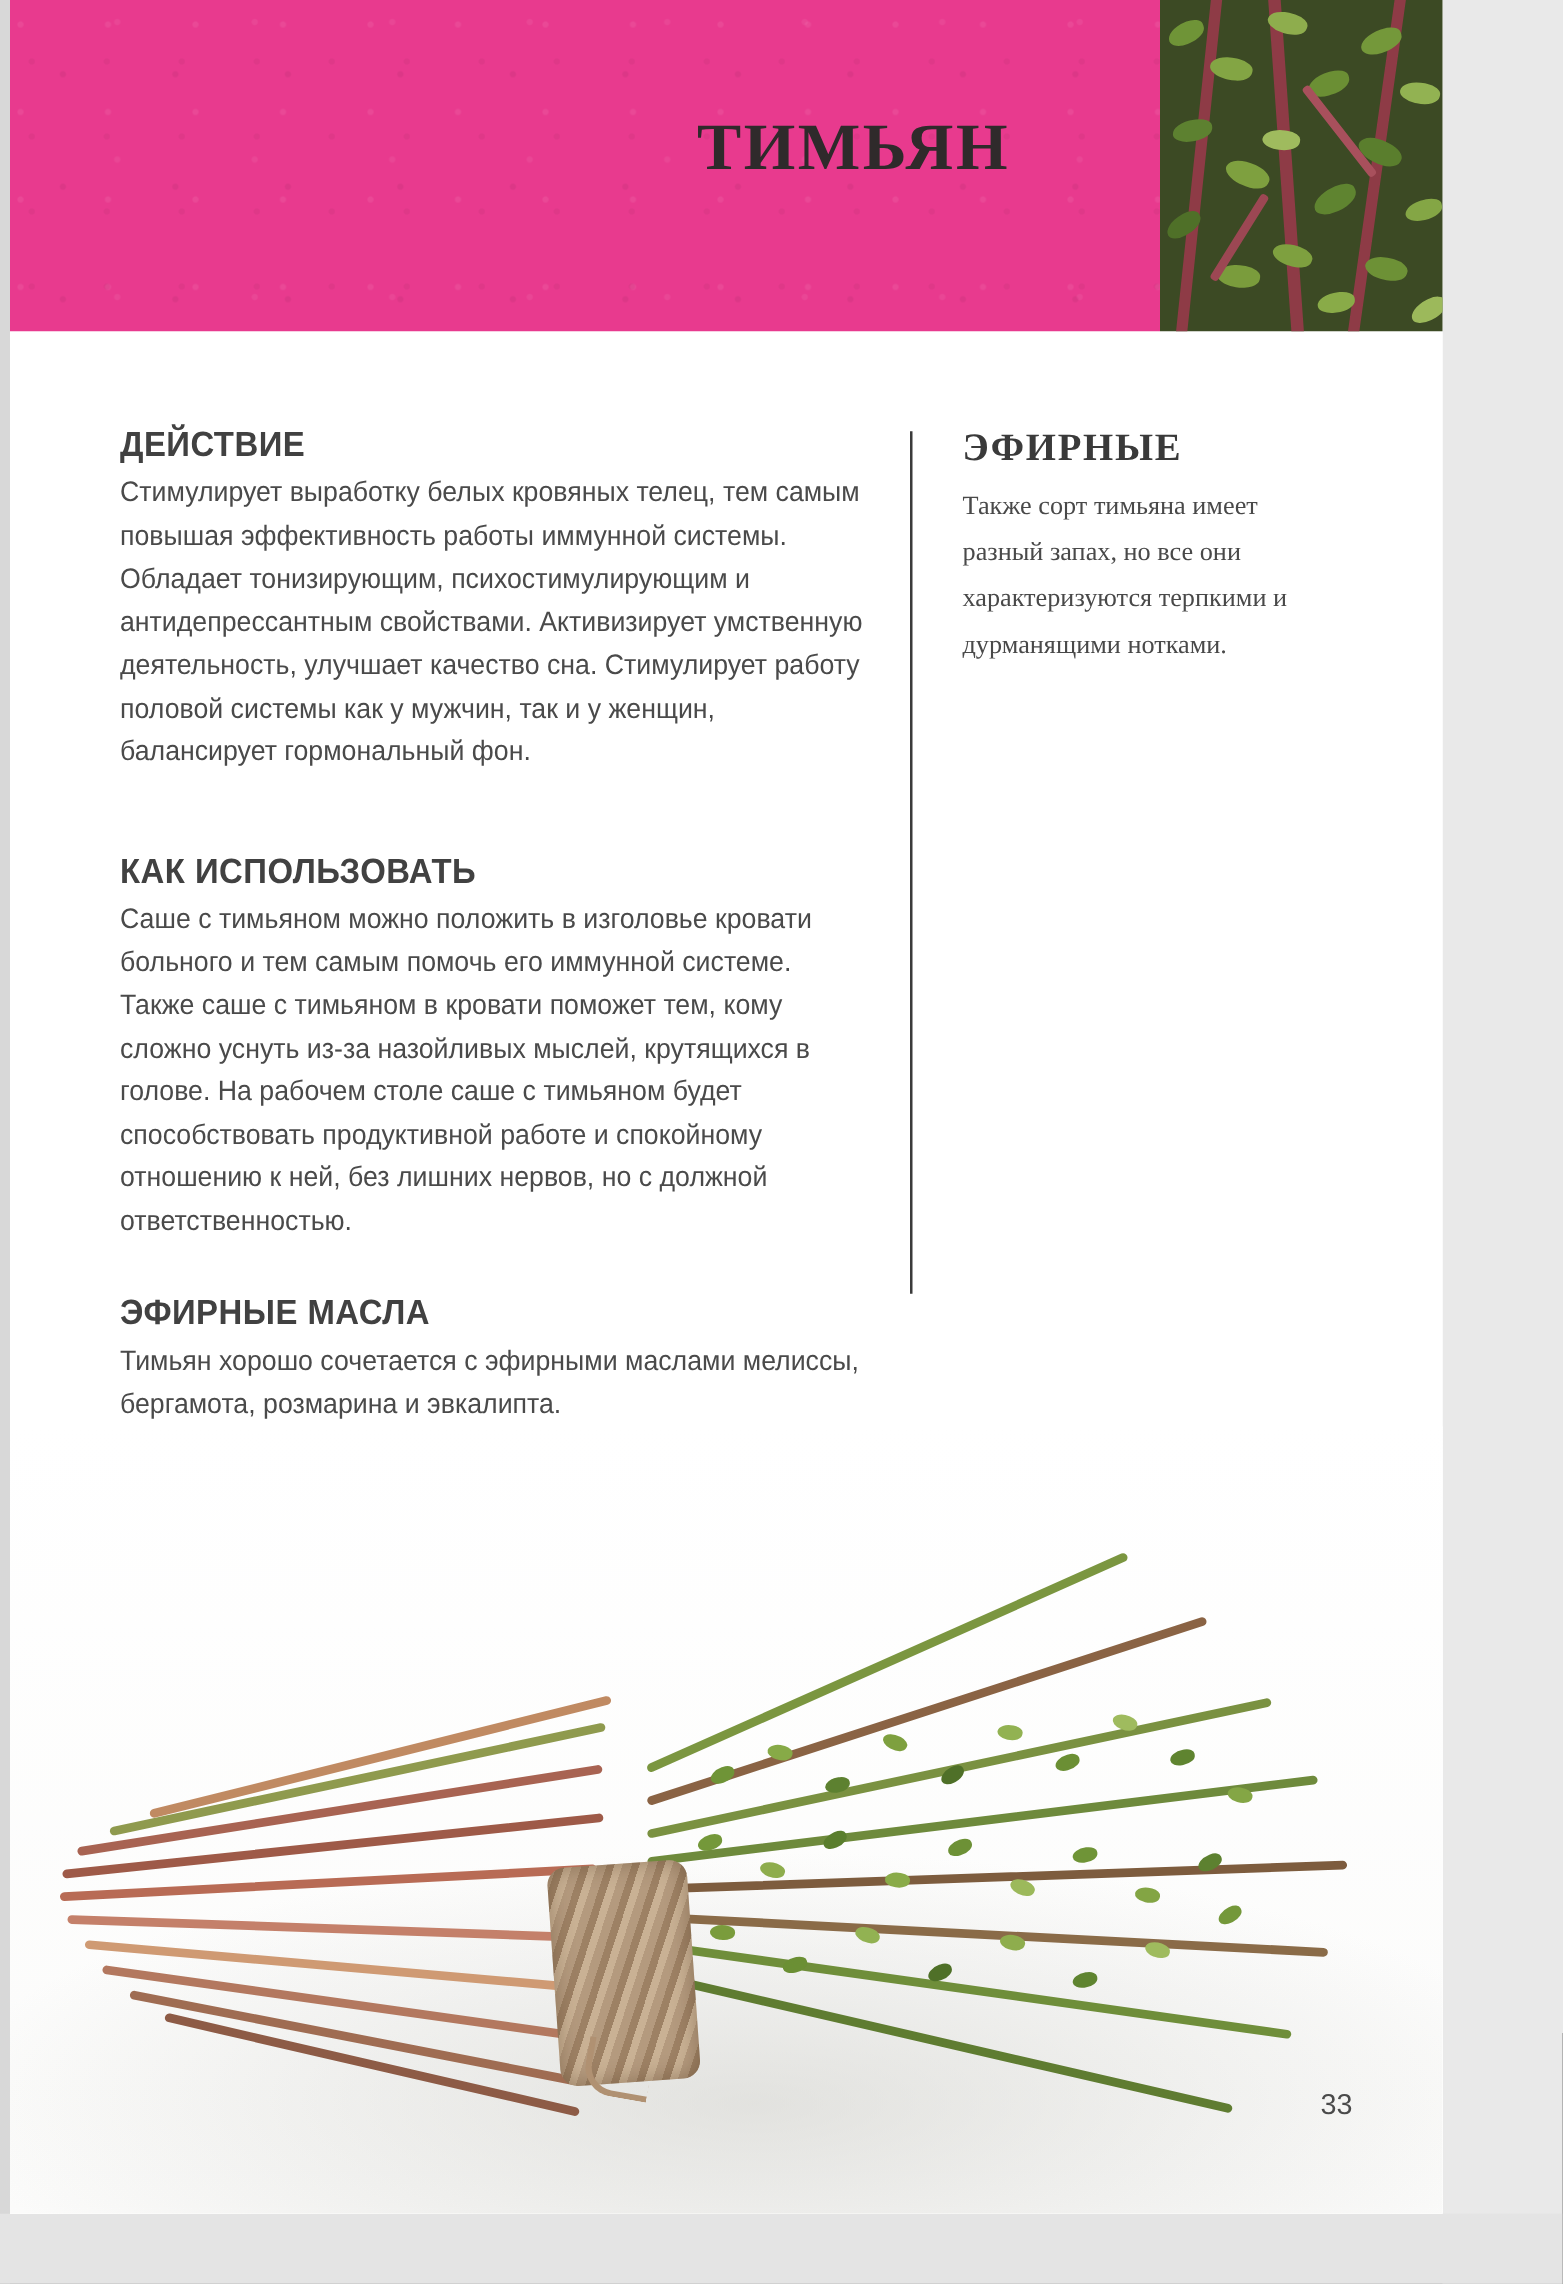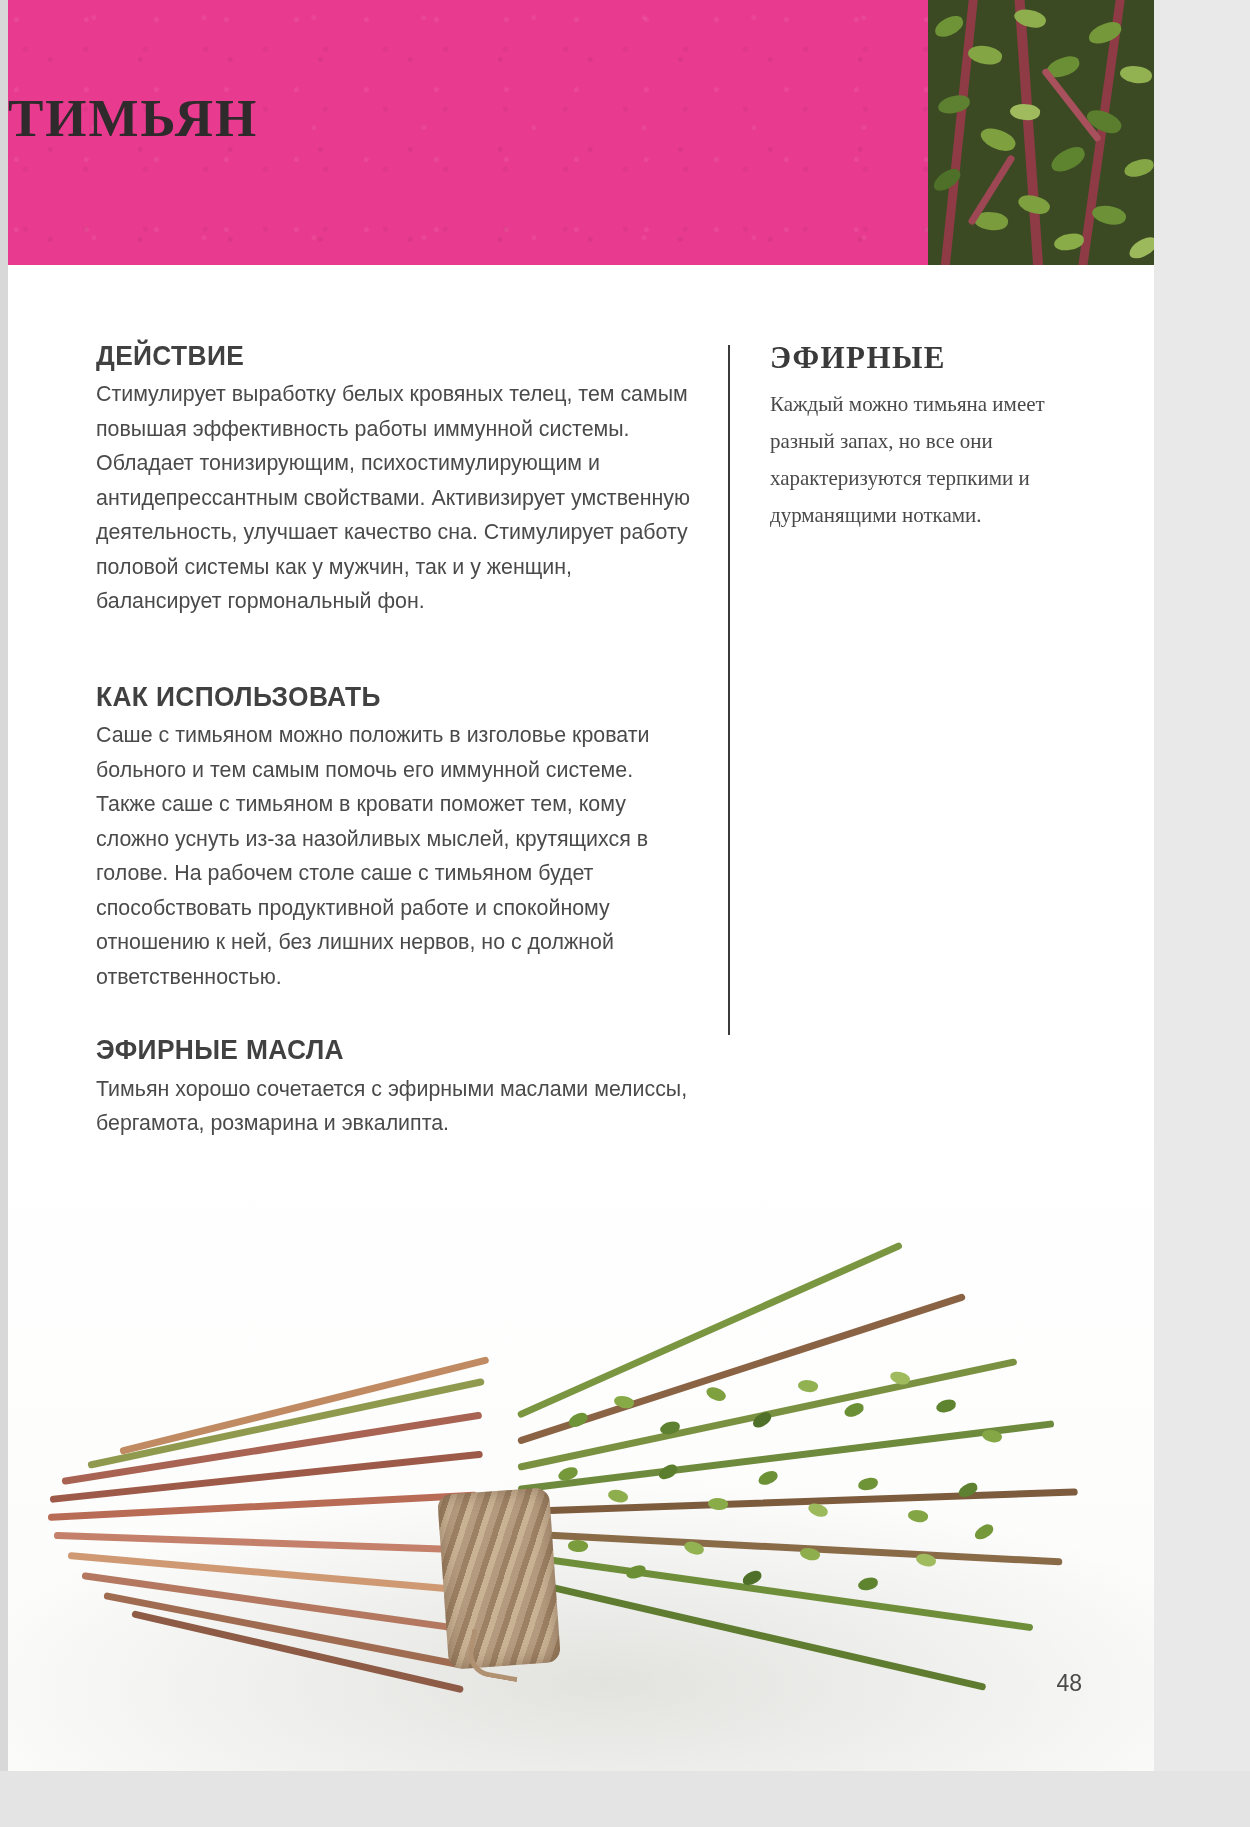--- a/index.html
+++ b/index.html
@@ -41,21 +41,21 @@
       radial-gradient(circle at 12% 28%, rgba(255,255,255,.07) 0 2px, transparent 3px),
       radial-gradient(circle at 47% 66%, rgba(0,0,0,.05) 0 2px, transparent 3px),
       radial-gradient(circle at 78% 16%, rgba(255,255,255,.06) 0 2px, transparent 3px),
       radial-gradient(circle at 29% 82%, rgba(0,0,0,.04) 0 2px, transparent 3px);
     background-size: 70px 70px, 90px 90px, 110px 110px, 60px 60px;
   }
   .page-title {
     position: absolute;
     left: 0; right: 0;
     top: 72px;
-    text-align: left;
+    text-align: right;
     padding-right: 120px;
     font-family: "Liberation Serif", "DejaVu Serif", serif;
     font-weight: 700;
     font-size: 76px;
     line-height: 1;
     letter-spacing: 2px;
     color: #2f2a2b;
     font-variant: small-caps;
     text-transform: lowercase;
   }
@@ -287,21 +287,21 @@
 
         <div class="section sec-oils">
           <h2 class="section-heading">ЭФИРНЫЕ МАСЛА</h2>
           <p class="section-body">Тимьян хорошо сочетается с эфирными маслами мелиссы, бергамота, розмарина и эвкалипта.</p>
         </div>
 
       </div>
 
       <div class="side-col">
         <h2 class="side-heading">ЭФИРНЫЕ</h2>
-        <p class="side-body">Каждый можно тимьяна имеет разный запах, но все они характеризуются терпкими и дурманящими нотками.</p>
+        <p class="side-body">Также сорт тимьяна имеет разный запах, но все они характеризуются терпкими и дурманящими нотками.</p>
       </div>
 
       <div class="bottom-photo">
         <div class="bp-bg"></div>
 
         <div class="bundle">
 
           <div class="sprig" style="left:0px;   top:188px; width:430px; background:#b86b55; transform:rotate(-3deg);"></div>
           <div class="sprig" style="left:6px;   top:206px; width:420px; background:#c4806a; transform:rotate(2deg);"></div>
           <div class="sprig" style="left:2px;   top:170px; width:435px; background:#9e5a48; transform:rotate(-6deg);"></div>
@@ -348,17 +348,17 @@
           <div class="twig-leaf" style="left:752px; top:222px; background:#8ead4d; transform:rotate(16deg);"></div>
           <div class="twig-leaf" style="left:810px; top:252px; background:#5f8430; transform:rotate(-8deg);"></div>
           <div class="twig-leaf" style="left:868px; top:228px; background:#9fbb5e; transform:rotate(20deg);"></div>
           <div class="twig-leaf" style="left:926px; top:200px; background:#74983a; transform:rotate(-26deg);"></div>
 
           <div class="twine"></div>
           <div class="twine-tail"></div>
         </div>
       </div>
 
-      <div class="page-number">48</div>
+      <div class="page-number">33</div>
 
     </div>
   </div>
 </div>
 
 </body></html>

